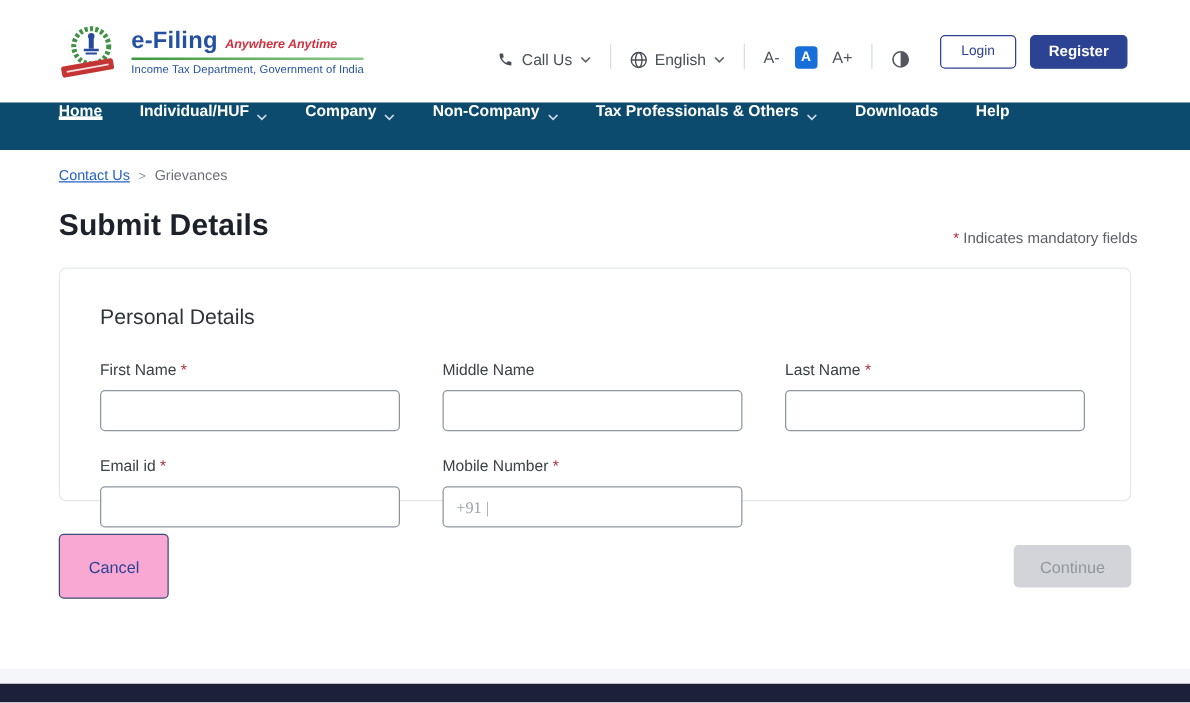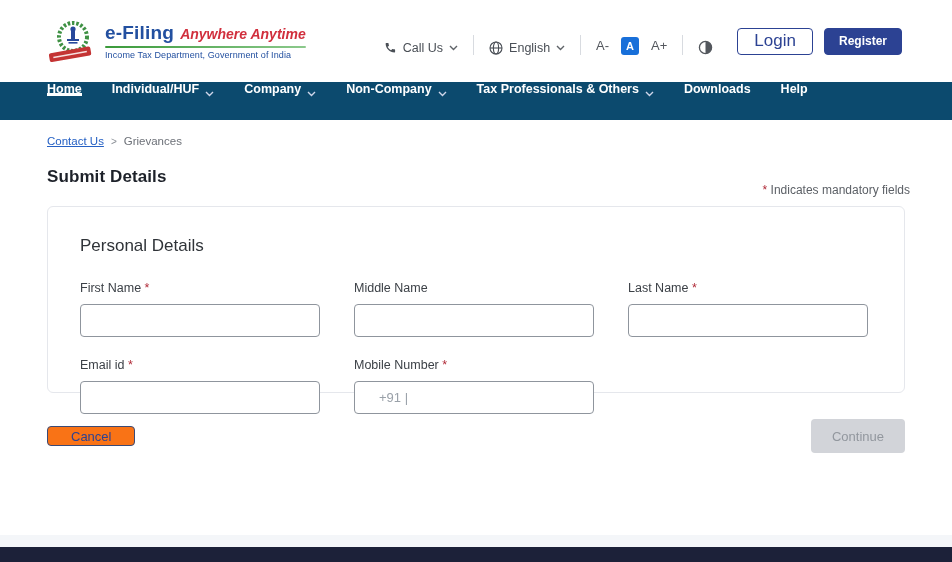--- a/index.html
+++ b/index.html
@@ -16,41 +16,41 @@
     height:82px;
     display:flex; align-items:center; justify-content:space-between;
     padding:0 50px 0 47px;
     background:#fff;
   }
   .logo-group{ display:flex; align-items:center; gap:8px; }
   .emblem{ width:50px; height:48px; flex:0 0 auto; }
   .logo-text{ display:flex; flex-direction:column; }
   .brand-line{ display:flex; align-items:baseline; gap:6px; }
   .brand{ font-size:19px; font-weight:600; color:#2350a0; letter-spacing:.2px; }
-  .tagline{ font-size:14px; font-style:italic; color:#d12f3d; font-weight:600; }
+  .tagline{ font-size:10px; font-style:italic; color:#d12f3d; font-weight:600; }
   .logo-rule{ height:2px; margin:2px 0 2px 0; background:linear-gradient(90deg,#3a9a3a,#8cc98c); border-radius:1px; }
   .logo-sub{ font-size:9px; color:#2350a0; letter-spacing:.1px; }
 
   .header-utils{ display:flex; align-items:flex-end; }
   .util{ display:flex; align-items:center; gap:6px; font-size:12.5px; color:#4a4f56; cursor:pointer; }
   .util svg{ display:block; }
   .caret{ width:9px; height:6px; display:inline-block; }
   .vdiv{ width:1px; height:20px; background:#d8dbe0; margin:0 15px; }
   .fs-group{ display:flex; align-items:center; gap:12px; }
   .fs-btn{ font-size:13px; color:#53575d; cursor:pointer; line-height:1; }
   .fs-active{
     width:18px; height:18px; background:#186fd9; border-radius:3px;
     color:#fff; font-size:11px; font-weight:bold;
     display:flex; align-items:center; justify-content:center; cursor:pointer;
   }
   .contrast{ cursor:pointer; display:flex; align-items:center; }
   .btn-login{
     margin-left:24px; min-width:58px; height:27px; padding:0 16px;
     background:#fff; border:1px solid #2c4293; border-radius:4px;
-    color:#2c4293; font-size:17px; cursor:pointer;
+    color:#2c4293; font-size:11px; cursor:pointer;
     font-family:"Liberation Sans", sans-serif;
   }
   .btn-register{
     margin-left:11px; min-width:61px; height:27px; padding:0 14px;
     background:#2c4293; border:1px solid #2c4293; border-radius:4px;
     color:#fff; font-size:12px; font-weight:bold; cursor:pointer;
     font-family:"Liberation Sans", sans-serif;
   }
 
   
@@ -74,21 +74,21 @@
   
   .breadcrumb{
     margin:15px 0 0 47px;
     font-size:11.5px; color:#6d7178;
     display:flex; align-items:center; gap:7px;
   }
   .crumb-link{ color:#2661c4; text-decoration:underline; cursor:pointer; }
   .crumb-sep{ color:#8a8f96; font-size:10px; }
   .page-title{
     margin:20px 0 0 47px;
-    font-size:17px; font-weight:bold; color:#1d2129; letter-spacing:.1px;
+    font-size:24px; font-weight:bold; color:#1d2129; letter-spacing:.1px;
   }
   .mandatory-note{
     position:absolute; top:183px; right:42px;
     font-size:12px; color:#5c6066;
   }
   .req{ color:#b02a37; }
 
   
   .card{
     margin:19px 47px 0 47px;
@@ -104,34 +104,34 @@
     grid-template-columns:repeat(3,240px);
     column-gap:34px;
     row-gap:21px;
   }
   .field label{
     display:block; font-size:12.5px; color:#3c4147; margin-bottom:9px;
   }
   .field input{
     width:100%; height:33px;
     border:1px solid #8f959d; border-radius:4px;
-    padding:0 24px; font-size:13px; color:#333;
-    font-family:Liberation Sans, sans-serif;
+    padding:0 10px; font-size:13px; color:#333;
+    font-family:Liberation Serif, serif;
     background:#fff; outline:none;
   }
   .field input::placeholder{ color:#9aa1a9; }
 
   
   .actions{
     margin:26px 47px 0 47px;
     display:flex; justify-content:space-between; align-items:center;
   }
   .btn-cancel{
-    height:20px; padding:0 23px;
-    background:#f97316; border:1px solid #3b4a76; border-radius:4px;
+    height:52px; padding:0 23px;
+    background:#f9a8d4; border:1px solid #3b4a76; border-radius:4px;
     color:#2c4293; font-size:13px; cursor:pointer;
     font-family:"Liberation Sans", sans-serif;
   }
   .btn-continue{
     height:34px; padding:0 21px;
     background:#d2d4d9; border:none; border-radius:4px;
     color:#92979e; font-size:13px; cursor:default;
     font-family:"Liberation Sans", sans-serif;
   }
 

